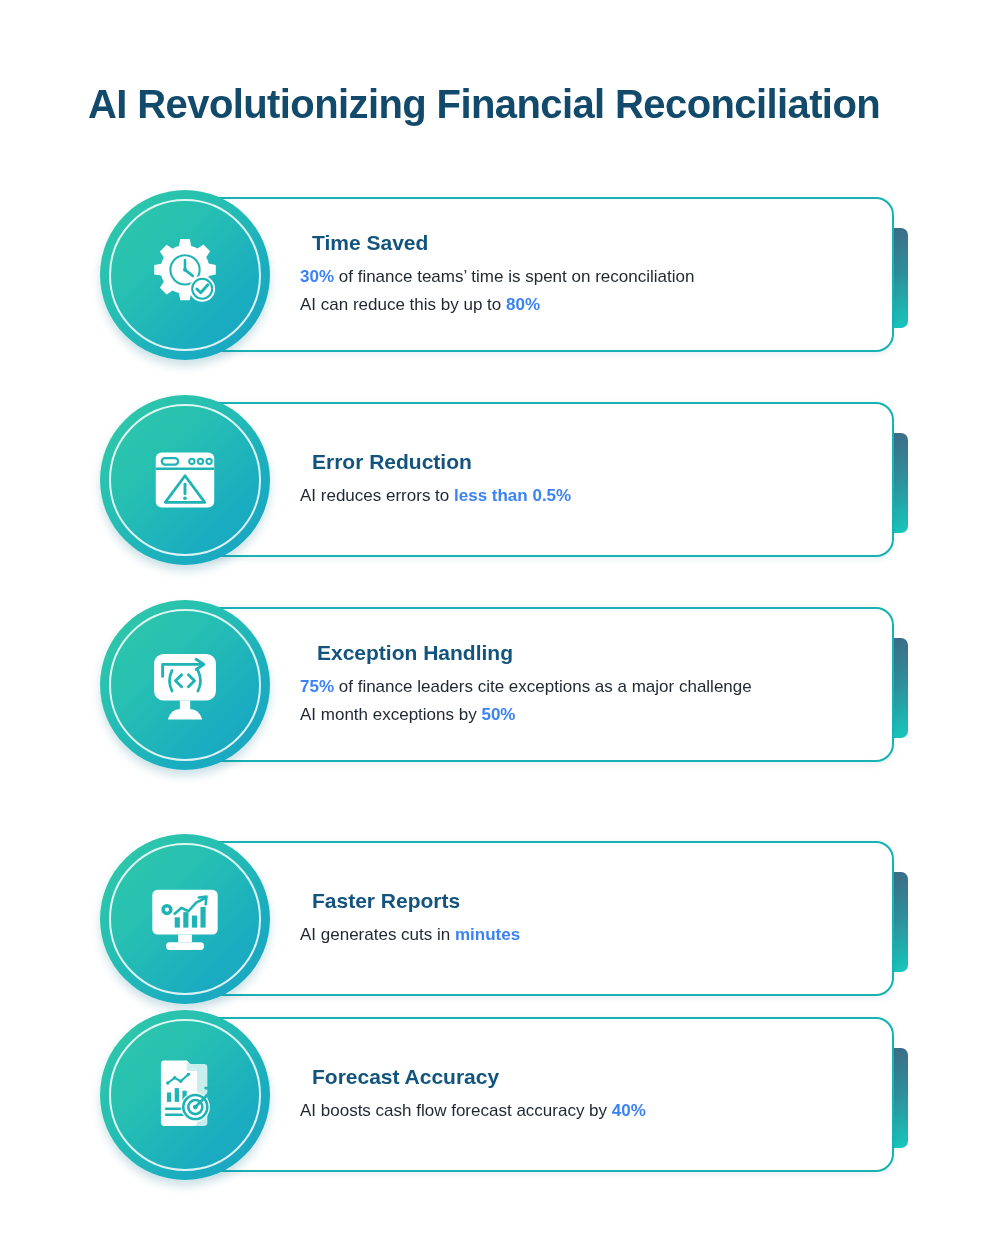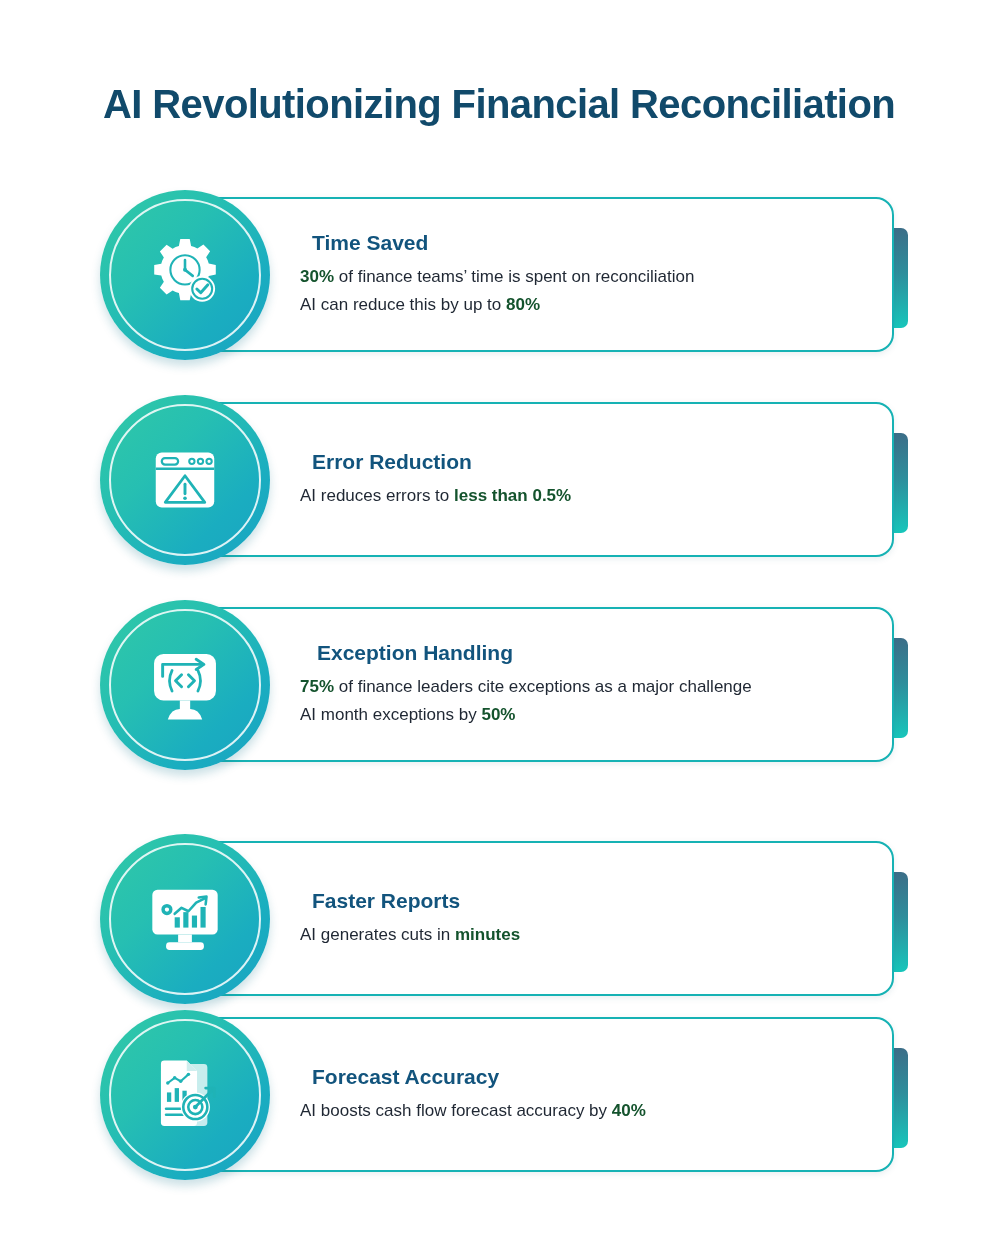--- a/index.html
+++ b/index.html
@@ -25,21 +25,20 @@
   
   .page-title {
     position: absolute;
     left: 88px;
     top: 82px;
     font-size: 40px;
     font-weight: bold;
     color: #114a6b;
     letter-spacing: -0.6px;
     white-space: nowrap;
-    margin-left: 15px;
   }
 
   
   .card-row {
     position: absolute;
     left: 100px;
     width: 800px;
     height: 170px;
   }
 
@@ -85,21 +84,21 @@
     margin: 0 0 8px 12px;
     line-height: 1.15;
   }
   .card-line {
     font-size: 17px;
     color: #1f2733;
     line-height: 1.62;
     white-space: nowrap;
   }
   .card-line b {
-    color: #14532d;
+    color: #3b82f6;
     font-weight: bold;
   }
 
   
   .indent-3 .card-heading { padding-left: 5px; }
 
   
   .medallion {
     position: absolute;
     left: 0px;

